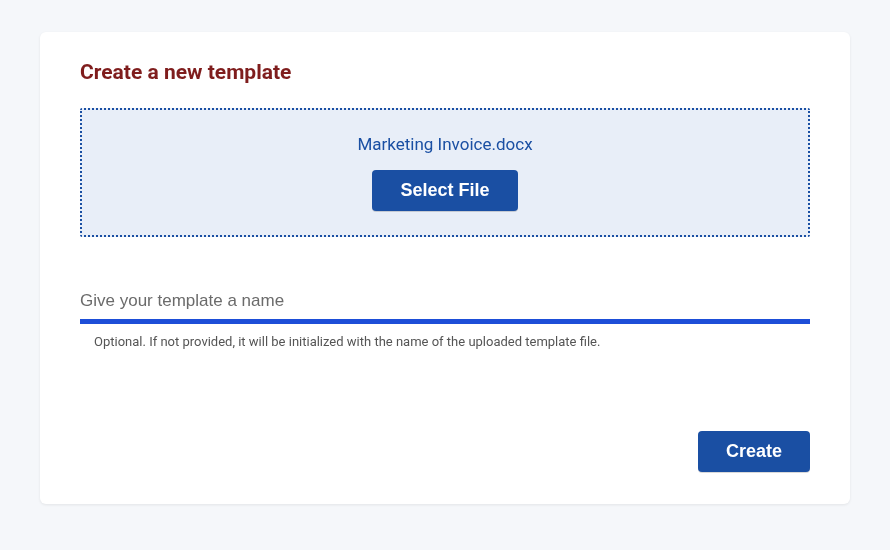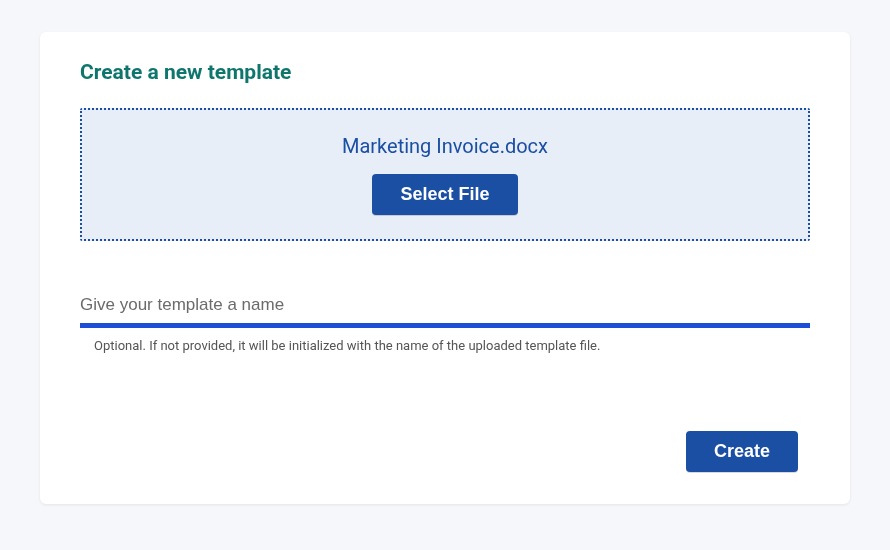--- a/index.html
+++ b/index.html
@@ -18,34 +18,34 @@
       background: #ffffff;
       border-radius: 6px;
       box-shadow: 0 1px 3px rgba(0,0,0,0.08);
       padding: 28px 40px 32px 40px;
       height: 472px;
       position: relative;
     }
     .title {
       font-size: 21px;
       font-weight: 700;
-      color: #0f766e;
+      color: #7f1d1d;
       margin-bottom: 24px;
     }
     .dropzone {
       border: 2px dotted #1a4fa3;
       background: #e8eef8;
       border-radius: 2px;
       padding: 24px 20px 24px 20px;
       text-align: center;
       margin-bottom: 48px;
     }
     .filename {
       color: #1a4fa3;
-      font-size: 20px;
+      font-size: 17px;
       margin-bottom: 16px;
     }
     .btn {
       display: inline-block;
       background: #1a4fa3;
       color: #fff;
       font-size: 18px;
       font-weight: 700;
       border: none;
       border-radius: 4px;
@@ -69,21 +69,21 @@
     .name-input::placeholder {
       color: #6b6b6b;
     }
     .helper-text {
       font-size: 13px;
       color: #555;
       margin-left: 14px;
     }
     .footer {
       position: absolute;
-      right: 52px;
+      right: 40px;
       bottom: 32px;
     }
   </style>
 </head>
 <body>
 
 <div class="card">
   <h1 class="title">Create a new template</h1>
 
   <div class="dropzone">

